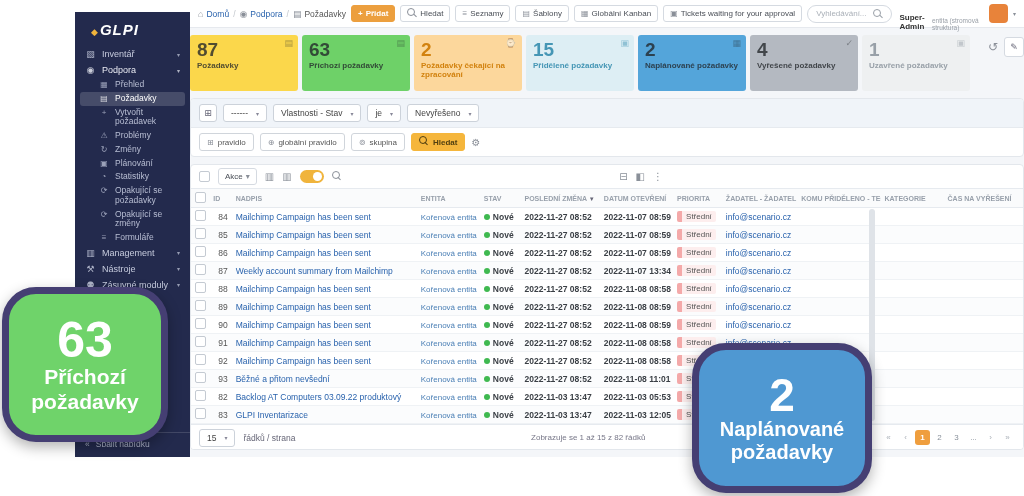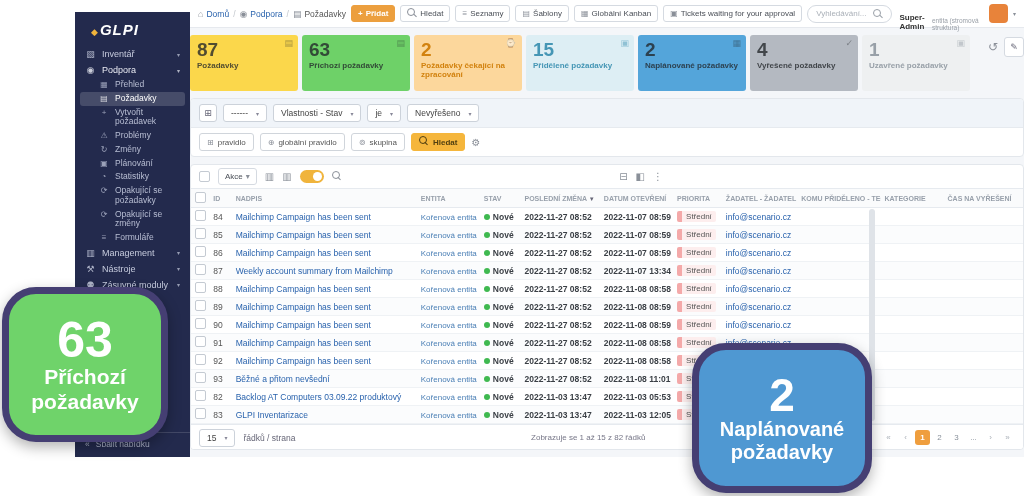--- a/index.html
+++ b/index.html
@@ -85,21 +85,21 @@
 
   .mag { width:10px; height:10px; position:relative; display:inline-block; flex-shrink:0; }
   .mag::before { content:""; position:absolute; width:6px; height:6px; border:1.3px solid currentColor; border-radius:50%; left:0; top:0; }
   .mag::after { content:""; position:absolute; width:4px; height:1.3px; background:currentColor; transform:rotate(45deg); left:5.5px; top:7px; }
 
   table { width:100%; border-collapse:collapse; table-layout:fixed; font-size:8.5px; }
   th { text-align:left; padding:3px 4px; font-size:7px; color:#98a0ab; font-weight:bold; background:#fafbfc; border-bottom:1px solid #e6eaef; white-space:nowrap; overflow:hidden; height:17px; }
   th .sort { color:#667; font-size:6px; }
   td { padding:0 4px; height:18px; border-bottom:1px solid #eff2f5; white-space:nowrap; overflow:hidden; color:#444; }
   tbody tr:nth-child(even) td { background:#fbfcfd; }
-  .tid { color:#555; }
+  .tid { color:#555;text-align:right; }
   .link { color:#2a63ad; cursor:pointer; }
   .entity { color:#4a7fb5; font-size:8px; cursor:pointer; }
   .strong { font-weight:bold; color:#3a3f45; }
   .sdot { display:inline-block; width:6px; height:6px; border-radius:50%; background:#3fb950; margin-right:3px; vertical-align:middle; }
   .stxt { font-weight:bold; color:#3a3f45; }
   .prio { display:inline-block; border-left:5px solid #f4a9a9; background:#fdeeee; padding:1px 4px; border-radius:2px; color:#555; font-size:8px; }
   .vscroll { position:absolute; left:678px; top:44px; bottom:28px; width:6px; background:#dfe3e8; border-radius:3px; }
 
   .tfoot { margin-top:auto; height:26px; display:flex; align-items:center; gap:8px; padding:0 8px; border-top:1px solid #e6eaef; background:#fff; font-size:8.5px; color:#667; flex-shrink:0; }
   .showing { flex:1; text-align:center; color:#778; font-size:8px; }

